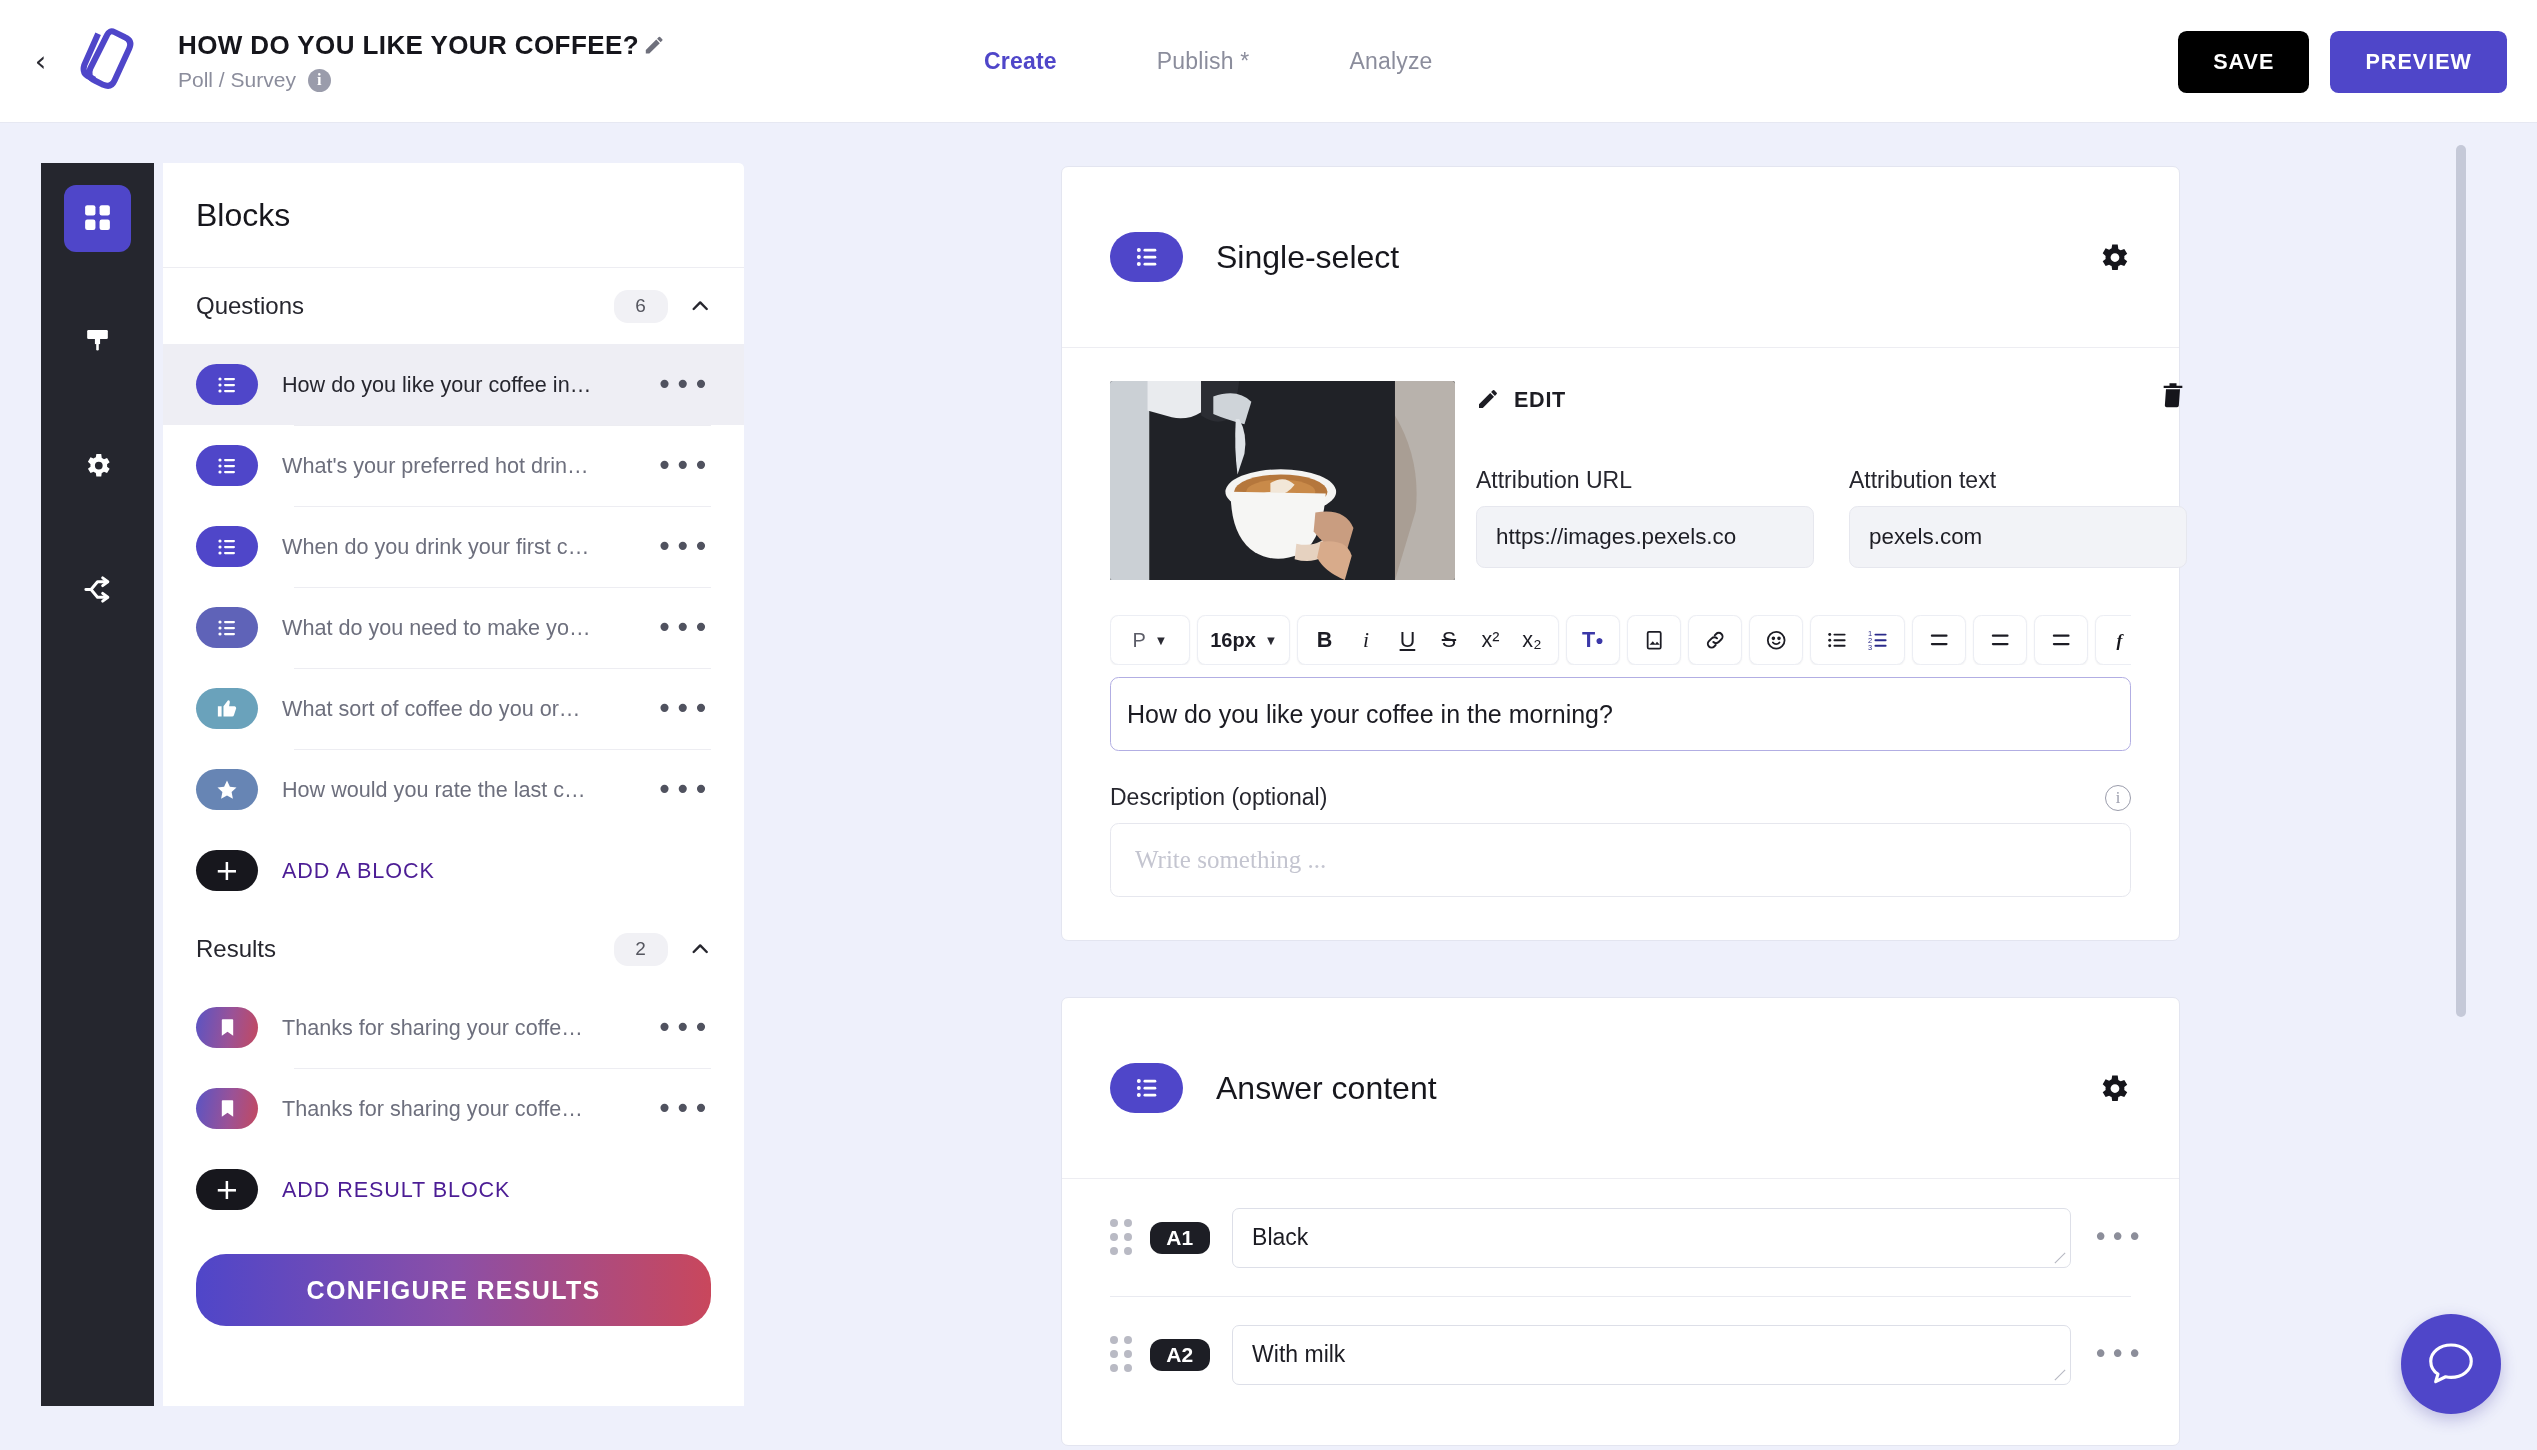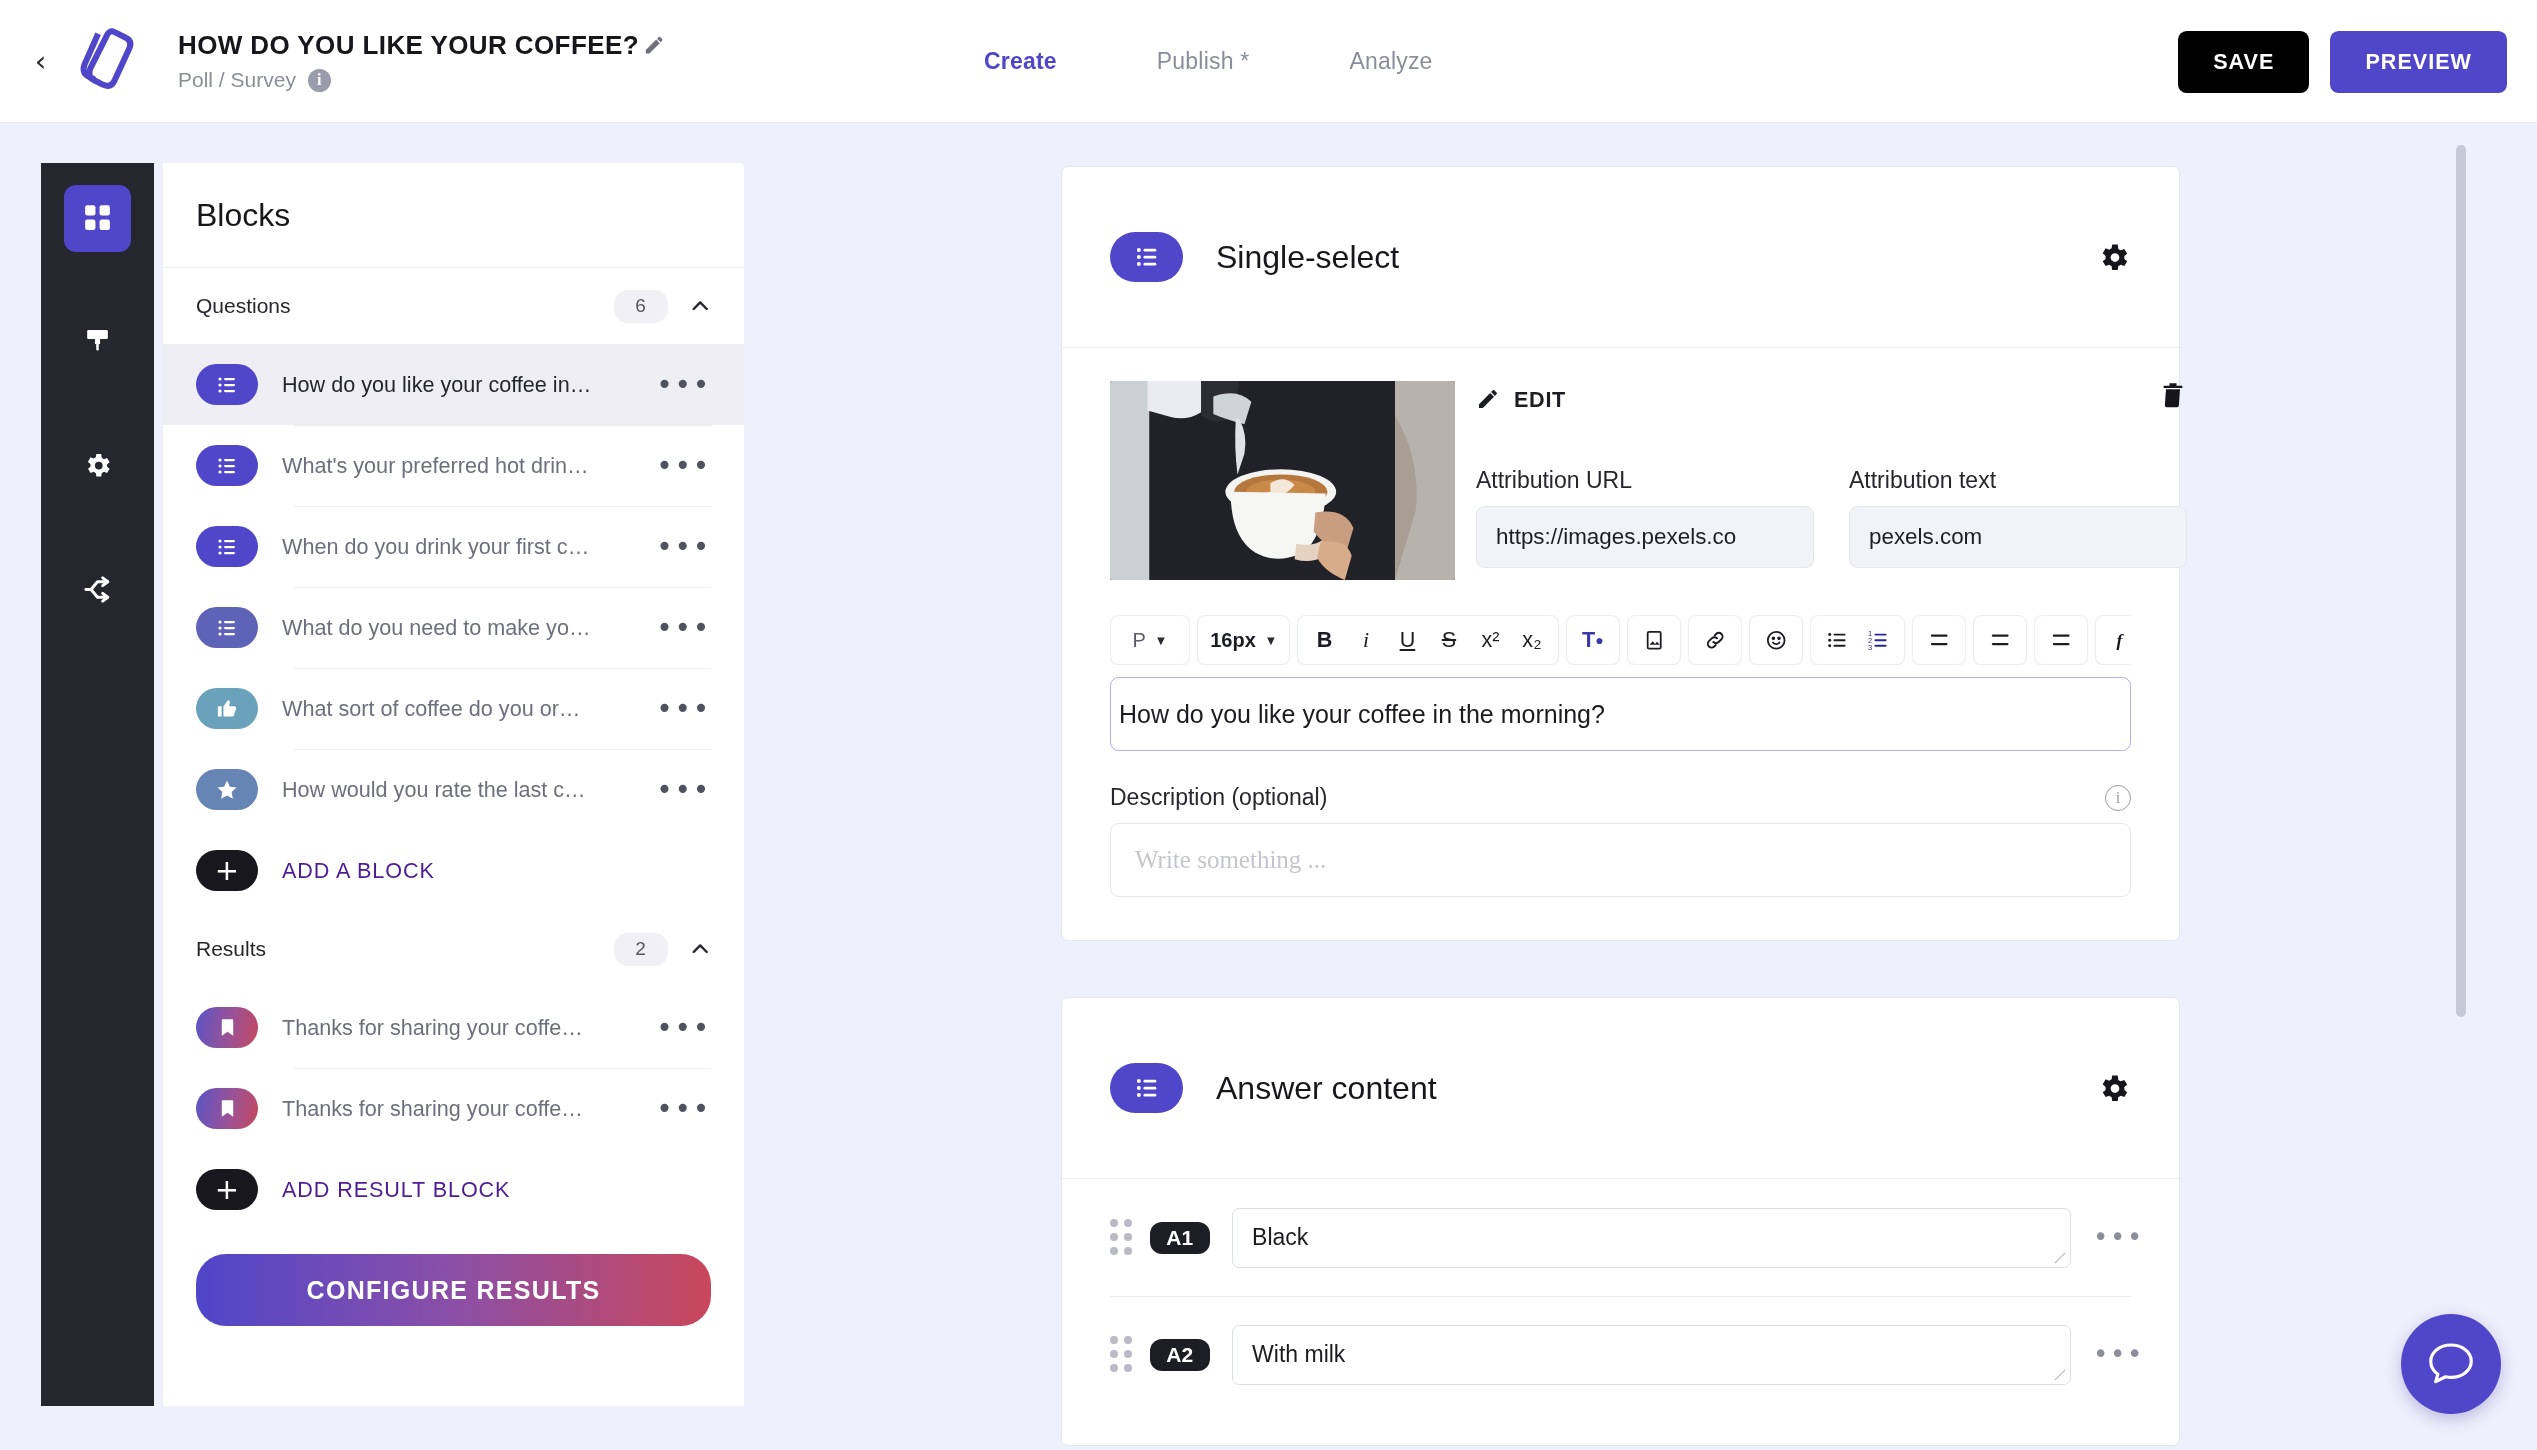--- a/index.html
+++ b/index.html
@@ -91,21 +91,21 @@
   .blocks-head {
     height: 105px; display: flex; align-items: center;
     padding-left: 33px; border-bottom: 0.9px solid #ededf2;
   }
   .blocks-head-title { font-size: 32px; color: #16161c; }
 
   .section-head {
     height: 76px; display: flex; align-items: center;
     padding: 0 33px 0 33px; justify-content: space-between;
   }
-  .section-title { font-size: 21px; color: #26262e; }
+  .section-title { font-size: 24px; color: #26262e; }
   .section-right { display: flex; align-items: center; gap: 21px; }
   .count-pill {
     background: #f1f1f5; border-radius: 14px; min-width: 54px; height: 33px;
     display: flex; align-items: center; justify-content: center;
     font-size: 19px; color: #55565f;
   }
   .chev-up { width: 22.4px; height: 22.4px; cursor: pointer; }
 
   .q-item {
     height: 81px; display: flex; align-items: center;
@@ -211,21 +211,21 @@
     min-width: 38px; height: 40px; display: flex; align-items: center;
     justify-content: center; cursor: pointer; border-radius: 5.2px;
     font-size: 21.6px; color: #1c1c24; padding: 0 5.2px;
   }
   .tb-btn.wide { min-width: 64px; gap: 8.6px; font-size: 20px; }
   .tb-btn .caret { font-size: 13px; color: #2a2a33; }
   .tb-btn.muted { color: #5b5c67; }
 
   .q-input-wrap {
     margin-top: 12px; height: 74px; border: 1.7px solid #b2aee3; border-radius: 8.6px;
-    background: #fff; display: flex; align-items: center; padding: 0 8px;
+    background: #fff; display: flex; align-items: center; padding: 0 16px;
   }
   .q-input {
     border: none; outline: none; width: 100%; font-size: 25px; color: #1b1b22;
     font-family: "Liberation Sans", sans-serif; background: transparent;
   }
 
   .desc-label-row {
     display: flex; align-items: center; justify-content: space-between;
     margin-top: 33px;
   }

